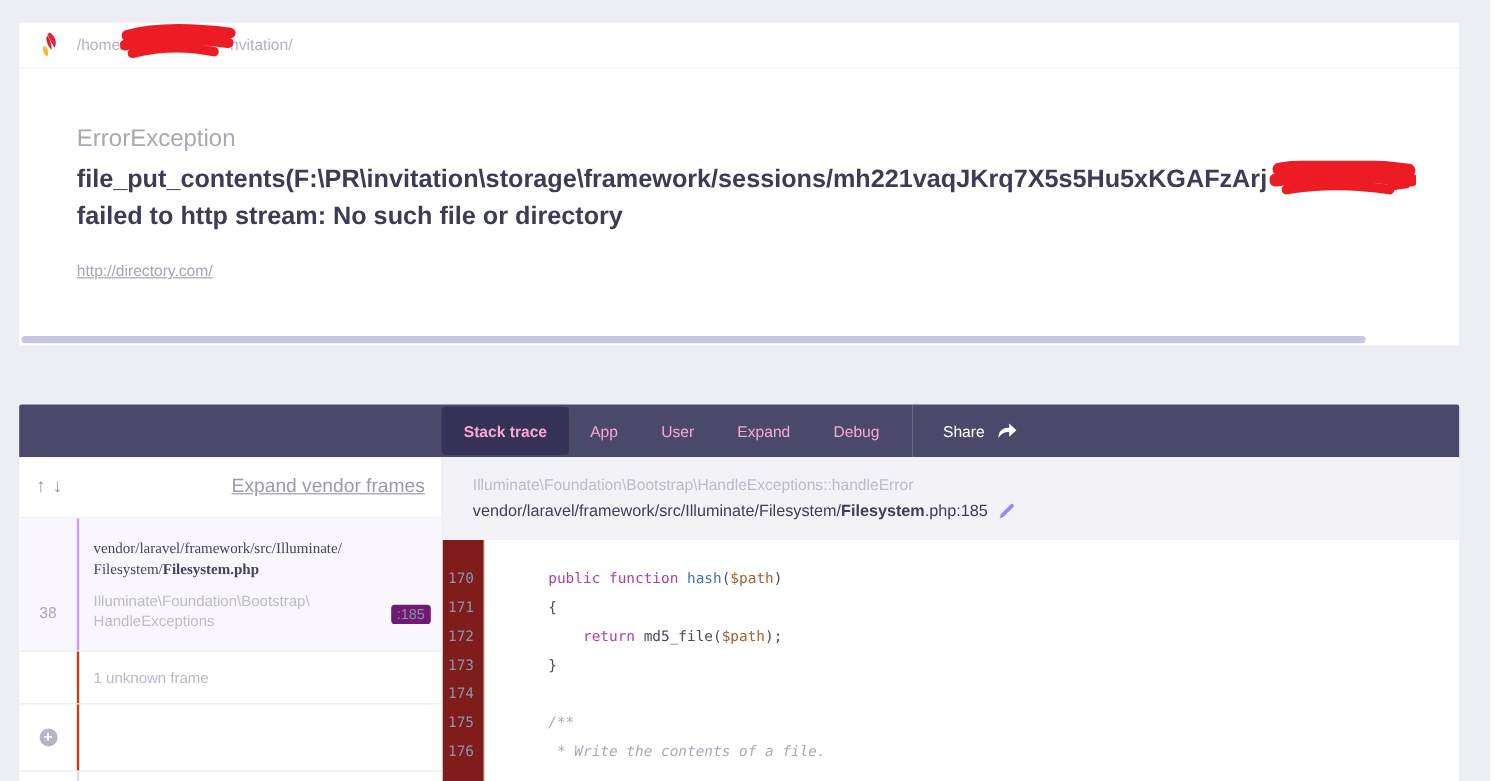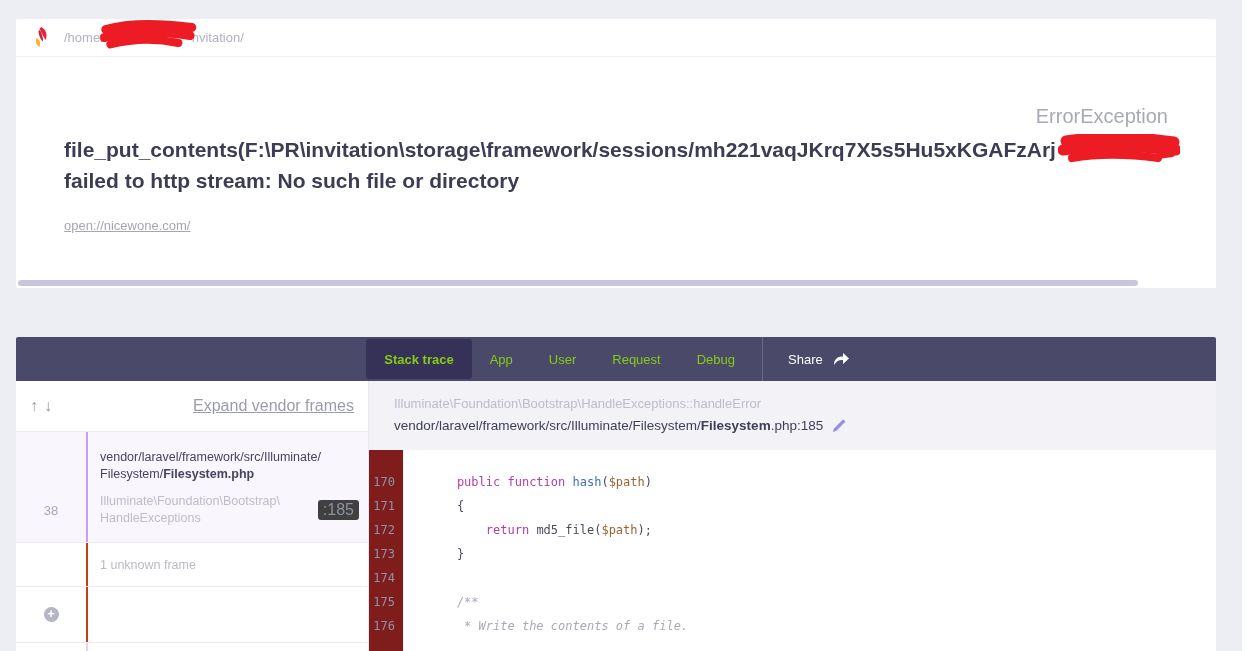--- a/index.html
+++ b/index.html
@@ -10,51 +10,51 @@
 
   
   .topbar { background:#fff; height:38px; display:flex; align-items:center; padding-left:16px; border-bottom:1px solid #f0f0f4; border-radius:2px 2px 0 0; }
   .logo { width:17px; height:24px; flex:none; }
   .path-wrap { position:relative; margin-left:15px; font-size:13px; color:#b3b3bf; display:flex; align-items:center; }
   .path-gap { display:inline-block; width:88px; }
   .scribble-1 { position:absolute; left:36px; top:-11px; width:100px; height:30px; transform:rotate(-2deg); }
 
   
   .card { position:relative; background:#fff; height:231px; padding:48px 48px 0 48px; }
-  .err-type { font-size:20px; color:#a7a9b4; font-weight:400;text-align:right; }
+  .err-type { font-size:20px; color:#a7a9b4; font-weight:400; }
   .err-msg { margin-top:6px; color:#3c3c54; font-size:21px; font-weight:700; line-height:31px; }
   .msg-line1 { white-space:nowrap; display:flex; align-items:center; }
   .scribble-2 { width:122px; height:30px; margin-left:2px; flex:none; margin-top:-2px; }
   .err-url { display:inline-block; margin-top:22px; font-size:13px; color:#a6a6b2; text-decoration:underline; }
   .hscroll { position:absolute; left:2px; bottom:2px; width:1120px; height:6px; background:#c8c5de; border-radius:3px; }
 
   
   .navbar { margin-top:49px; height:44px; background:#4b4969; display:flex; justify-content:center; align-items:stretch; border-radius:2px 2px 0 0; }
-  .tab { display:flex; align-items:center; padding:0 18px; color:#84cc16; font-size:13px; cursor:pointer; }
+  .tab { display:flex; align-items:center; padding:0 18px; color:#f9a8d4; font-size:13px; cursor:pointer; }
   .tab.active { background:#363157; border-radius:3px; margin:2px 0; font-weight:700; }
   .nav-divider { width:1px; background:rgba(255,255,255,0.18); margin:0 9px; }
   .share { display:flex; align-items:center; padding:0 16px; color:#fff; font-size:13px; }
   .share svg { margin-left:9px; }
 
   
   .main { display:flex; background:#fff; height:270px; overflow:hidden; }
   .left { width:353px; flex:none; border-right:1px solid #e8e8ee; display:flex; flex-direction:column; }
   .lp-header { height:51px; flex:none; border-bottom:1px solid #ececf2; display:flex; align-items:center; padding:0 14px; }
   .arrows { color:#9898ad; font-size:16px; letter-spacing:6px; cursor:pointer; }
   .expand-link { margin-left:auto; font-size:16px; color:#9b9bae; text-decoration:underline; cursor:pointer; }
 
   .frame-row { display:flex; border-bottom:1px solid #ececf2; }
-  .gutter { width:72px; flex:none; border-right:2px solid #c2410c; display:flex; align-items:center; justify-content:center; color:#a9a9bc; font-size:13px; }
+  .gutter { width:50px; flex:none; border-right:2px solid #c2410c; display:flex; align-items:center; justify-content:center; color:#a9a9bc; font-size:13px; }
   .frame-active { background:#faf6fd; height:111px; }
   .frame-active .gutter { border-right-color:#c79ef0; align-items:flex-end; padding-bottom:24px; }
   .frame-content { flex:1; padding:17px 10px 0 12px; font-size:12.5px; position:relative; }
-  .f-path { color:#45445f; line-height:17px; }
+  .f-path { color:#45445f; line-height:17px;font-family:Liberation Serif, serif; }
   .f-path b { font-weight:700; }
   .f-class { margin-top:10px; color:#bcbcca; line-height:17px; }
-  .line-badge { position:absolute; right:9px; bottom:22px; background:#404040; color:#8f8fa2; font-size:16px; padding:1px 5px; border-radius:3px;text-align:right; }
+  .line-badge { position:absolute; right:9px; bottom:22px; background:#701a75; color:#8f8fa2; font-size:12px; padding:1px 5px; border-radius:3px;text-align:right; }
   .frame-unknown { height:44px; }
   .frame-unknown .frame-content, .frame-vendor .frame-content { display:flex; align-items:center; padding-top:0; color:#b9b9c7; }
   .frame-vendor { height:56px; }
   .plus-circle { width:15px; height:15px; border-radius:50%; background:#b5b5c6; color:#fff; font-size:13px; line-height:14px; text-align:center; cursor:pointer; font-weight:700; }
   .frame-partial { flex:1; display:flex; }
   .frame-partial .gutter { border-right-color:#e3d5f6; }
 
   
   .right { flex:1; display:flex; flex-direction:column; min-width:0; }
   .rp-header { background:#f2f2f7; padding:15px 24px 17px 25px; flex:none; }
@@ -104,29 +104,29 @@
         <span>file_put_contents(F:\PR\invitation\storage\framework/sessions/mh221vaqJKrq7X5s5Hu5xKGAFzArj</span>
         <svg class="scribble-2" viewBox="0 0 122 30">
           <path class="scribble-stroke" stroke-width="11" d="M8,7 C40,2 80,3 116,8"></path>
           <path class="scribble-stroke" stroke-width="11" d="M5,16 C42,10 84,12 118,16"></path>
           <path class="scribble-stroke" stroke-width="8" d="M14,24 C44,19 70,20 100,24"></path>
           <path class="scribble-stroke" stroke-width="6" d="M100,22 L114,20"></path>
         </svg>
       </div>
       <div>failed to http stream: No such file or directory</div>
     </div>
-    <a class="err-url" href="#">open://nicewone.com/</a>
+    <a class="err-url" href="#">http://directory.com/</a>
     <div class="hscroll"></div>
   </div>
 
   <div class="navbar">
     <div class="tab active">Stack trace</div>
     <div class="tab">App</div>
     <div class="tab">User</div>
-    <div class="tab">Request</div>
+    <div class="tab">Expand</div>
     <div class="tab">Debug</div>
     <div class="nav-divider"></div>
     <div class="share">
       <span>Share</span>
       <svg width="18" height="14" viewBox="0 0 18 14">
         <path d="M2,13 C2,7 6,4 11,4.5 L11,1 L17,6.5 L11,12 L11,8 C7,7.5 4,9.5 2,13 Z" fill="#ffffff"></path>
       </svg>
     </div>
   </div>
 

